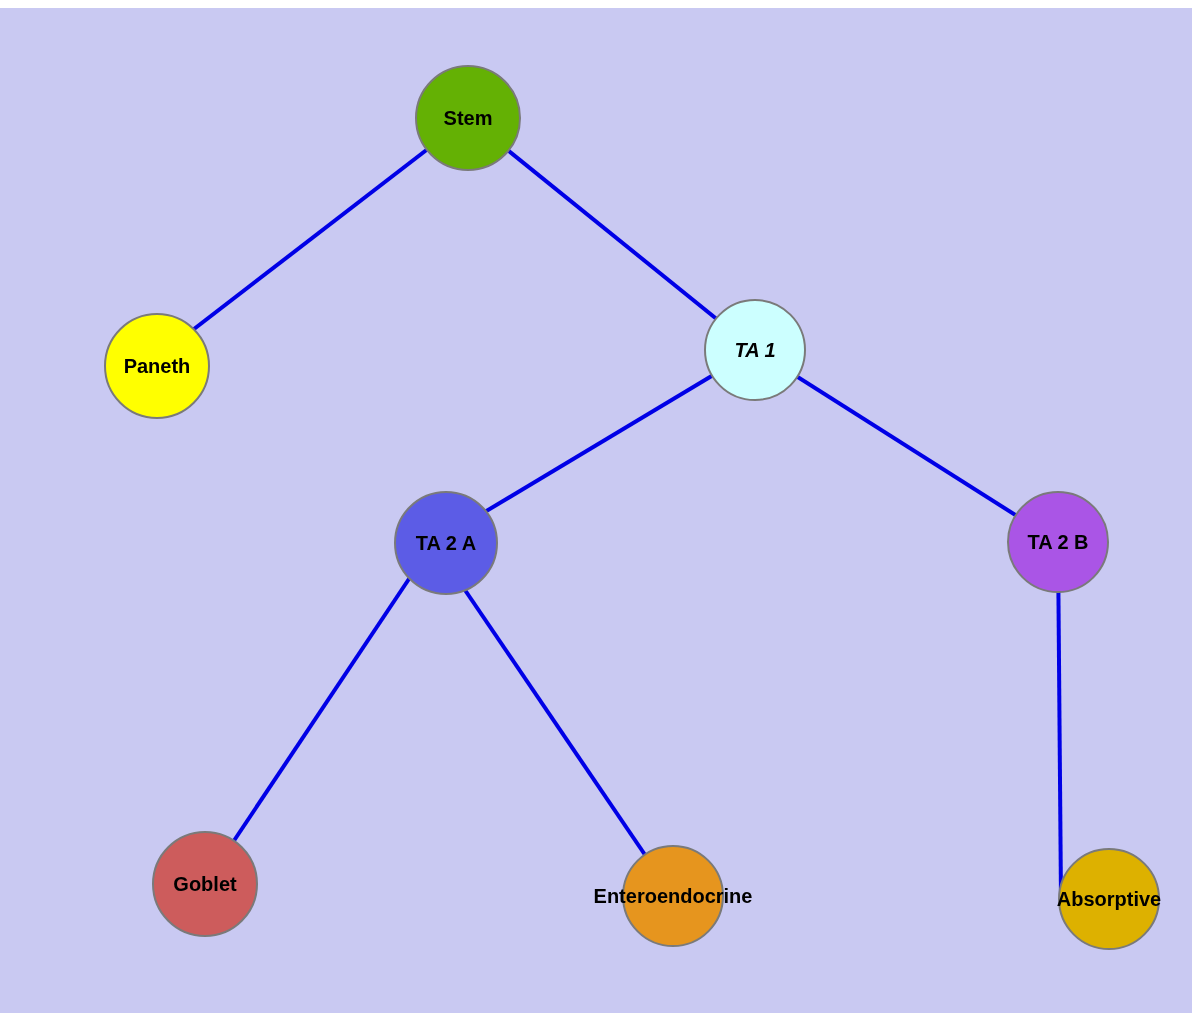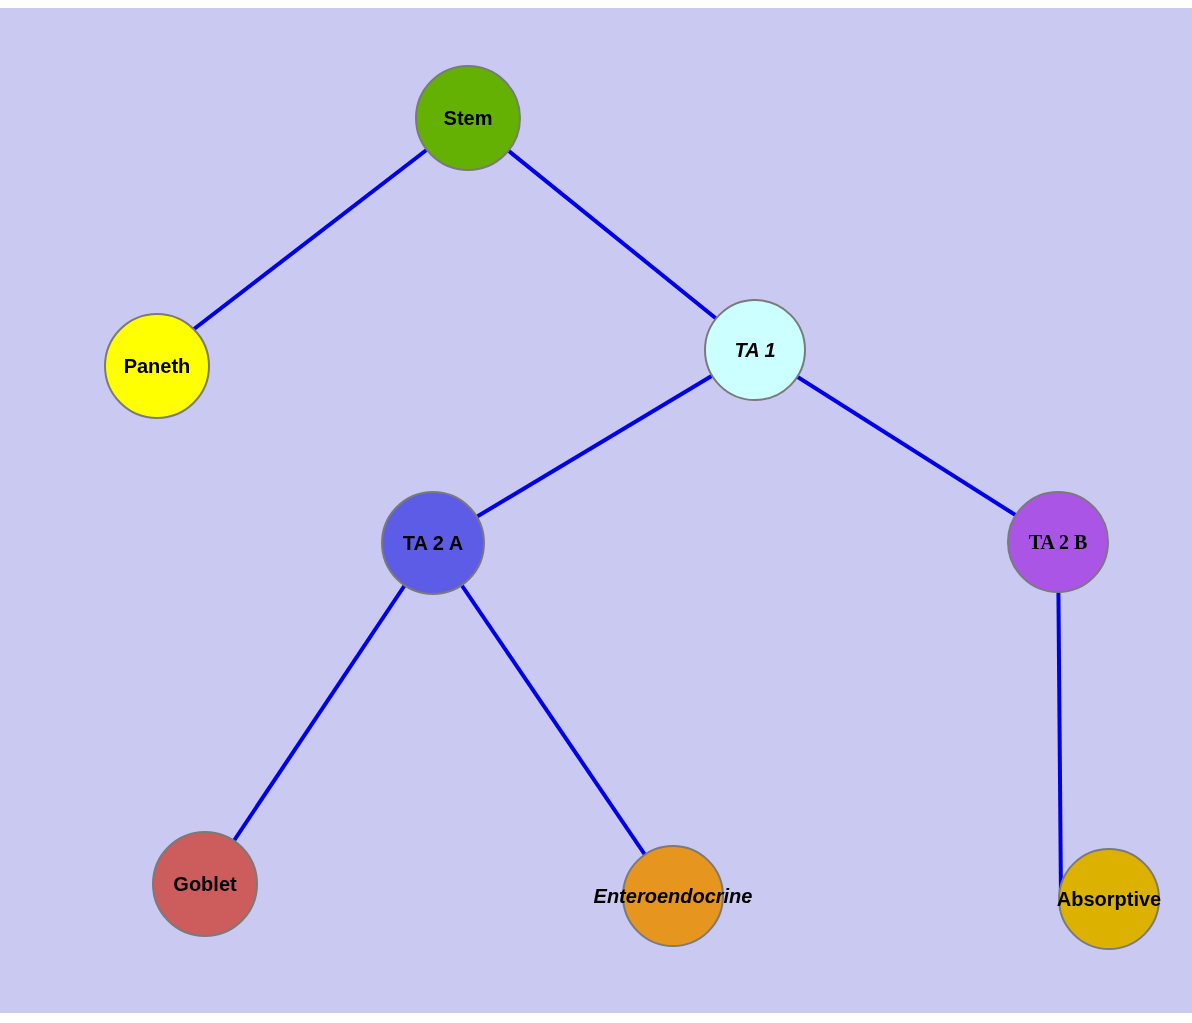--- a/index.html
+++ b/index.html
@@ -31,22 +31,22 @@
     position:absolute;left:50%;top:50%;
     transform:translate(-50%,-50%);
     white-space:nowrap;
     font-weight:bold;
     font-size:20px;
     color:#000000;
   }
   #n-stem       {left:415px; top:65px;  width:106px; height:106px;}
   #n-paneth     {left:93px;  top:313px; width:106px; height:106px;margin-left:11px;}
   #n-ta1        {left:704px; top:299px; width:102px; height:102px;font-style:italic;}
-  #n-ta2a       {left:381px; top:491px; width:104px; height:104px;}
-  #n-ta2b       {left:1007px;top:491px; width:102px; height:102px;font-family:Liberation Serif, serif;}
+  #n-ta2a       {left:394px; top:491px; width:104px; height:104px;}
+  #n-ta2b       {left:1007px;top:491px; width:102px; height:102px;}
   #n-goblet     {left:152px; top:831px; width:106px; height:106px;}
   #n-entero     {left:622px; top:845px; width:102px; height:102px;}
   #n-absorptive {left:1058px;top:848px; width:102px; height:102px;}
 </style>
 </head>
 <body>
 
 <div class="canvas" style="background-color: rgb(201, 201, 242);"></div>
 
 <svg class="edges" viewBox="0 0 1192 1023" xmlns="http://www.w3.org/2000/svg">
@@ -76,19 +76,19 @@
 </div>
 
 <div class="node" id="n-ta2b" style="background-color: rgb(170, 85, 230);">
   <span class="lbl">TA 2 B</span>
 </div>
 
 <div class="node" id="n-goblet" style="background-color: rgb(205, 92, 92); text-align: right;">
   <span class="lbl">Goblet</span>
 </div>
 
-<div class="node" id="n-entero" style="background-color: rgb(230, 149, 30); font-style: italic;">
+<div class="node" id="n-entero" style="background-color: rgb(230, 149, 30);">
   <span class="lbl">Enteroendocrine</span>
 </div>
 
 <div class="node" id="n-absorptive" style="background-color: rgb(221, 177, 0);">
   <span class="lbl">Absorptive</span>
 </div>
 
 </body></html>

